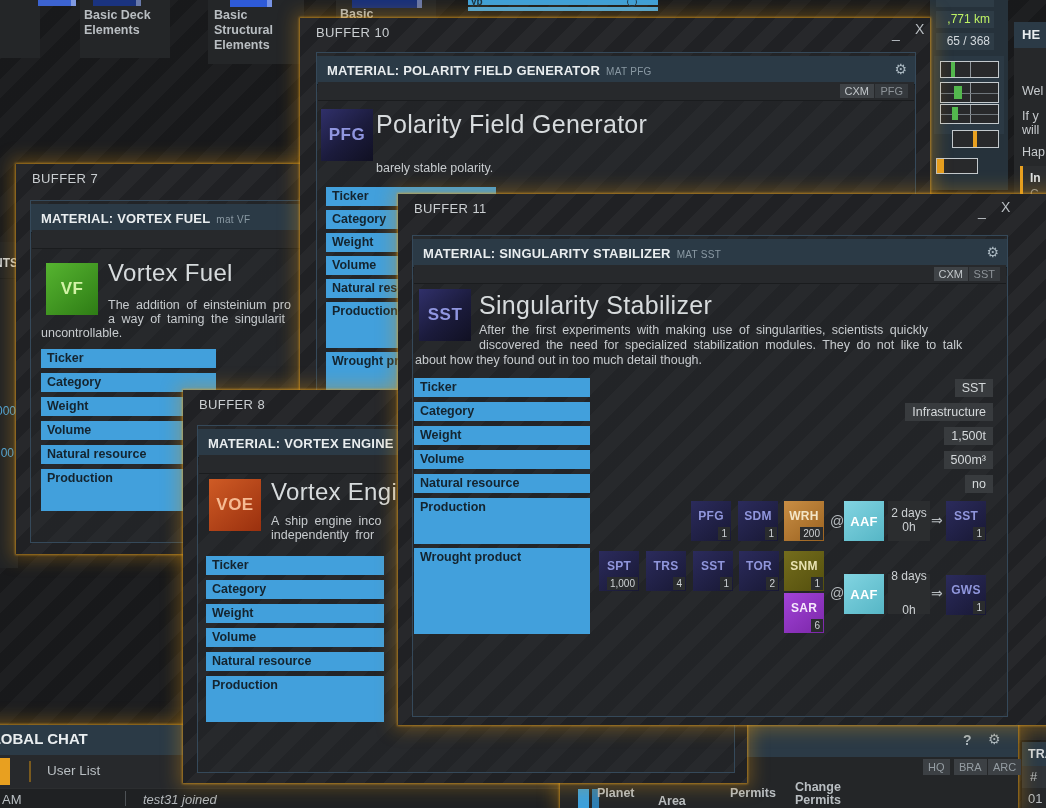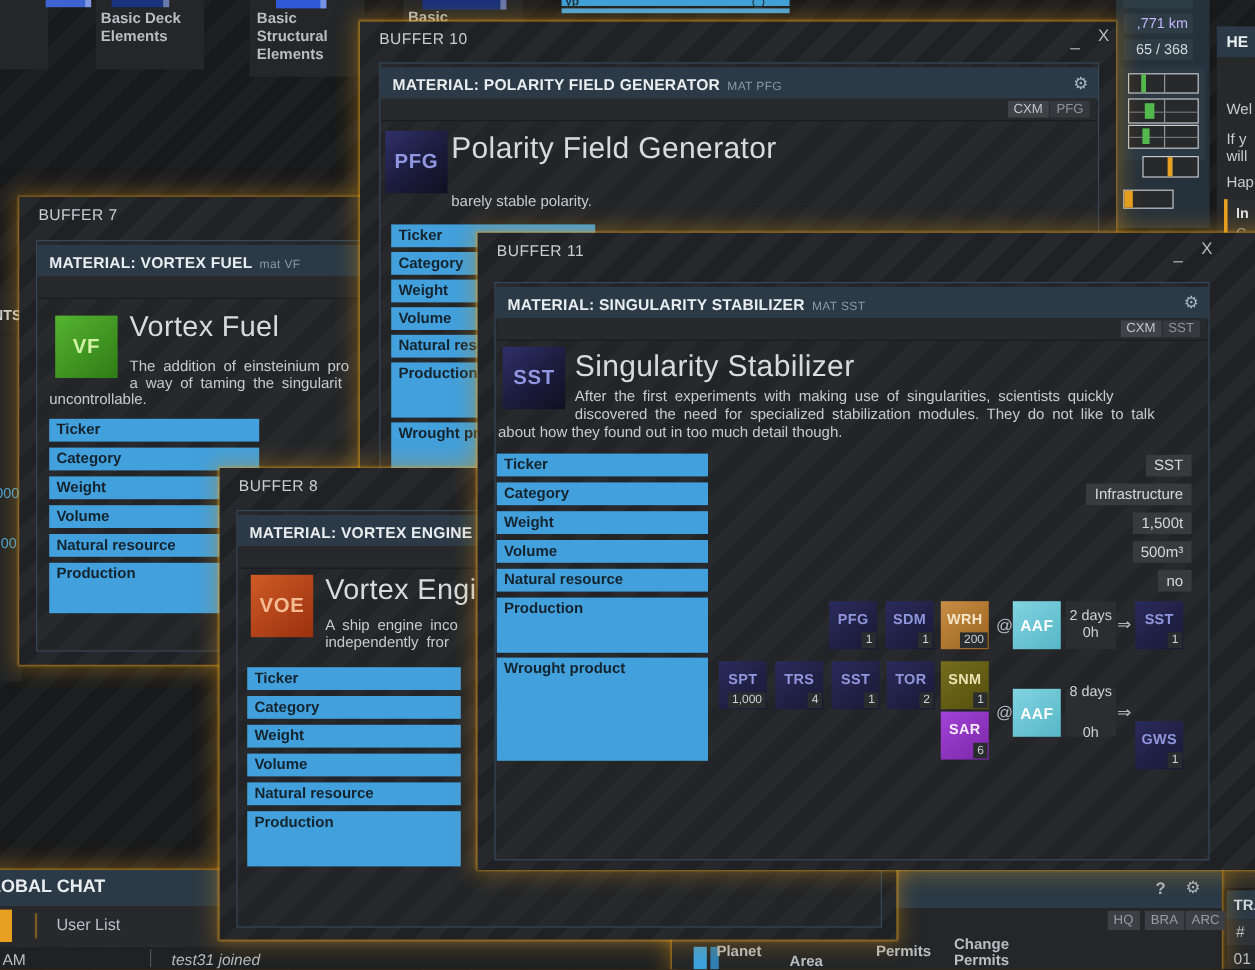--- a/index.html
+++ b/index.html
@@ -116,21 +116,21 @@
 
   <div class="abs" style="left:-28px;top:242px;width:46px;height:326px;background:#212325;">
     <div class="abs" style="left:0;top:14px;width:46px;font-weight:bold;font-size:12px;color:#ced2d5;text-align:right;">NTS</div>
     <div class="hair" style="left:0;top:36px;width:46px;"></div>
     <div class="abs" style="left:0;top:162px;width:44px;font-size:12px;color:#4aa3dc;text-align:right;">000</div>
     <div class="abs" style="left:0;top:204px;width:42px;font-size:12px;color:#4aa3dc;text-align:right;">00</div>
   </div>
 
   <div class="abs" style="left:930px;top:0;width:78px;height:190px;background:#26323b;">
     <div class="abs" style="left:6px;top:0;width:58px;height:7px;background:#2e3c46;"></div>
-    <div class="abs" style="left:6px;top:11px;width:54px;height:17px;background:#2e3c46;color:#c4b5fd;font-size:12px;line-height:17px;text-align:right;padding-right:4px;">,771 km</div>
+    <div class="abs" style="left:6px;top:11px;width:54px;height:17px;background:#2e3c46;color:#bef264;font-size:12px;line-height:17px;text-align:right;padding-right:4px;">,771 km</div>
     <div class="abs" style="left:6px;top:33px;width:54px;height:17px;background:#2e3c46;color:#d3d9dd;font-size:12px;line-height:17px;text-align:right;padding-right:4px;">65 / 368</div>
     <div class="abs" style="left:4px;top:56px;width:70px;height:78px;background:#2b3944;"></div>
     <div class="chartbox" style="left:10px;top:61px;width:57px;height:15px;">
       <span class="vline"></span>
         <span class="gbar" style="left:10px;top:0;bottom:0;width:4px;"></span>
     </div>
     <div class="chartbox" style="left:10px;top:82px;width:57px;height:19px;">
       <span class="vline"></span>
         <span class="hline"></span>
         <span class="gbar" style="left:13px;top:3px;height:13px;width:8px;"></span>
@@ -400,20 +400,20 @@
         </div>
       <span class="rsym" style="left:417px;top:349px;">@</span>
       <div class="mico c-aaf" style="left:431px;top:338px;">
           <span class="tk">AAF</span>
         </div>
       <div class="durchip" style="left:475px;top:338px;gap:20px;">
           <span>8 days</span>
           <span>0h</span>
         </div>
       <span class="rsym" style="left:518px;top:349px;">⇒</span>
-      <div class="mico c-navy" style="left:533px;top:339px;margin-top:26px;">
+      <div class="mico c-navy" style="left:533px;top:339px;">
           <span class="tk">GWS</span>
           <span class="q">1</span>
         </div>
     </div>
   </div>
 
 </div>
 
 </body></html>

